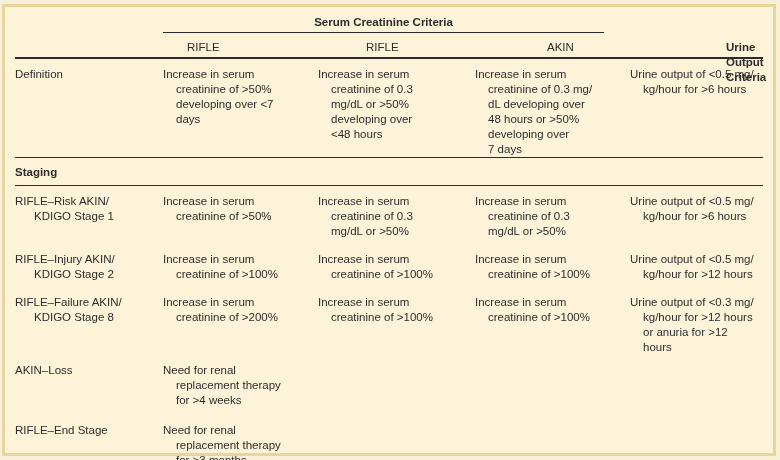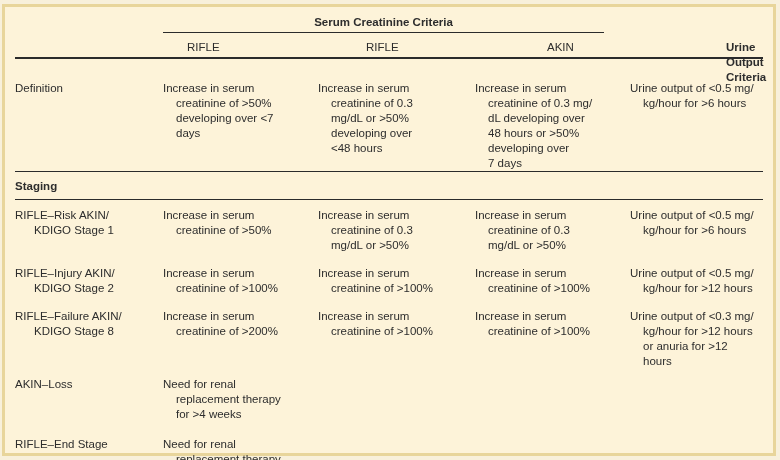--- a/index.html
+++ b/index.html
@@ -45,21 +45,21 @@
     border-bottom: 1px solid var(--rule);
   }
   
   .header-row { height: 26px; border-bottom: 2px solid var(--rule); gap: 24px; }
   .colhead { padding-top: 7px; }
   .colhead.bold { font-weight: bold; }
   
   .body-row .cell, .body-row .rowhead { padding-top: 8px; }
   .cell { padding-left: 13px; text-indent: -13px; padding-right: 8px; }
   .rowhead { padding-left: 19px; text-indent: -19px; padding-right: 6px; }
-  .def-row { min-height: 99px; border-bottom: 1px solid var(--rule); margin-top: 14px; }
+  .def-row { min-height: 99px; border-bottom: 1px solid var(--rule); }
   .section-row { height: 28px; border-bottom: 1px solid var(--rule); }
   .section-cell { grid-column: 1 / -1; font-weight: bold; padding-top: 7px; }
   .row-stage1 { min-height: 58px; }
   .row-stage2 { min-height: 43px; }
   .row-stage3 { min-height: 47px; }
   .row-loss   { min-height: 60px; }
   .row-end    { min-height: 52px; }
 </style>
 </head>
 <body>

